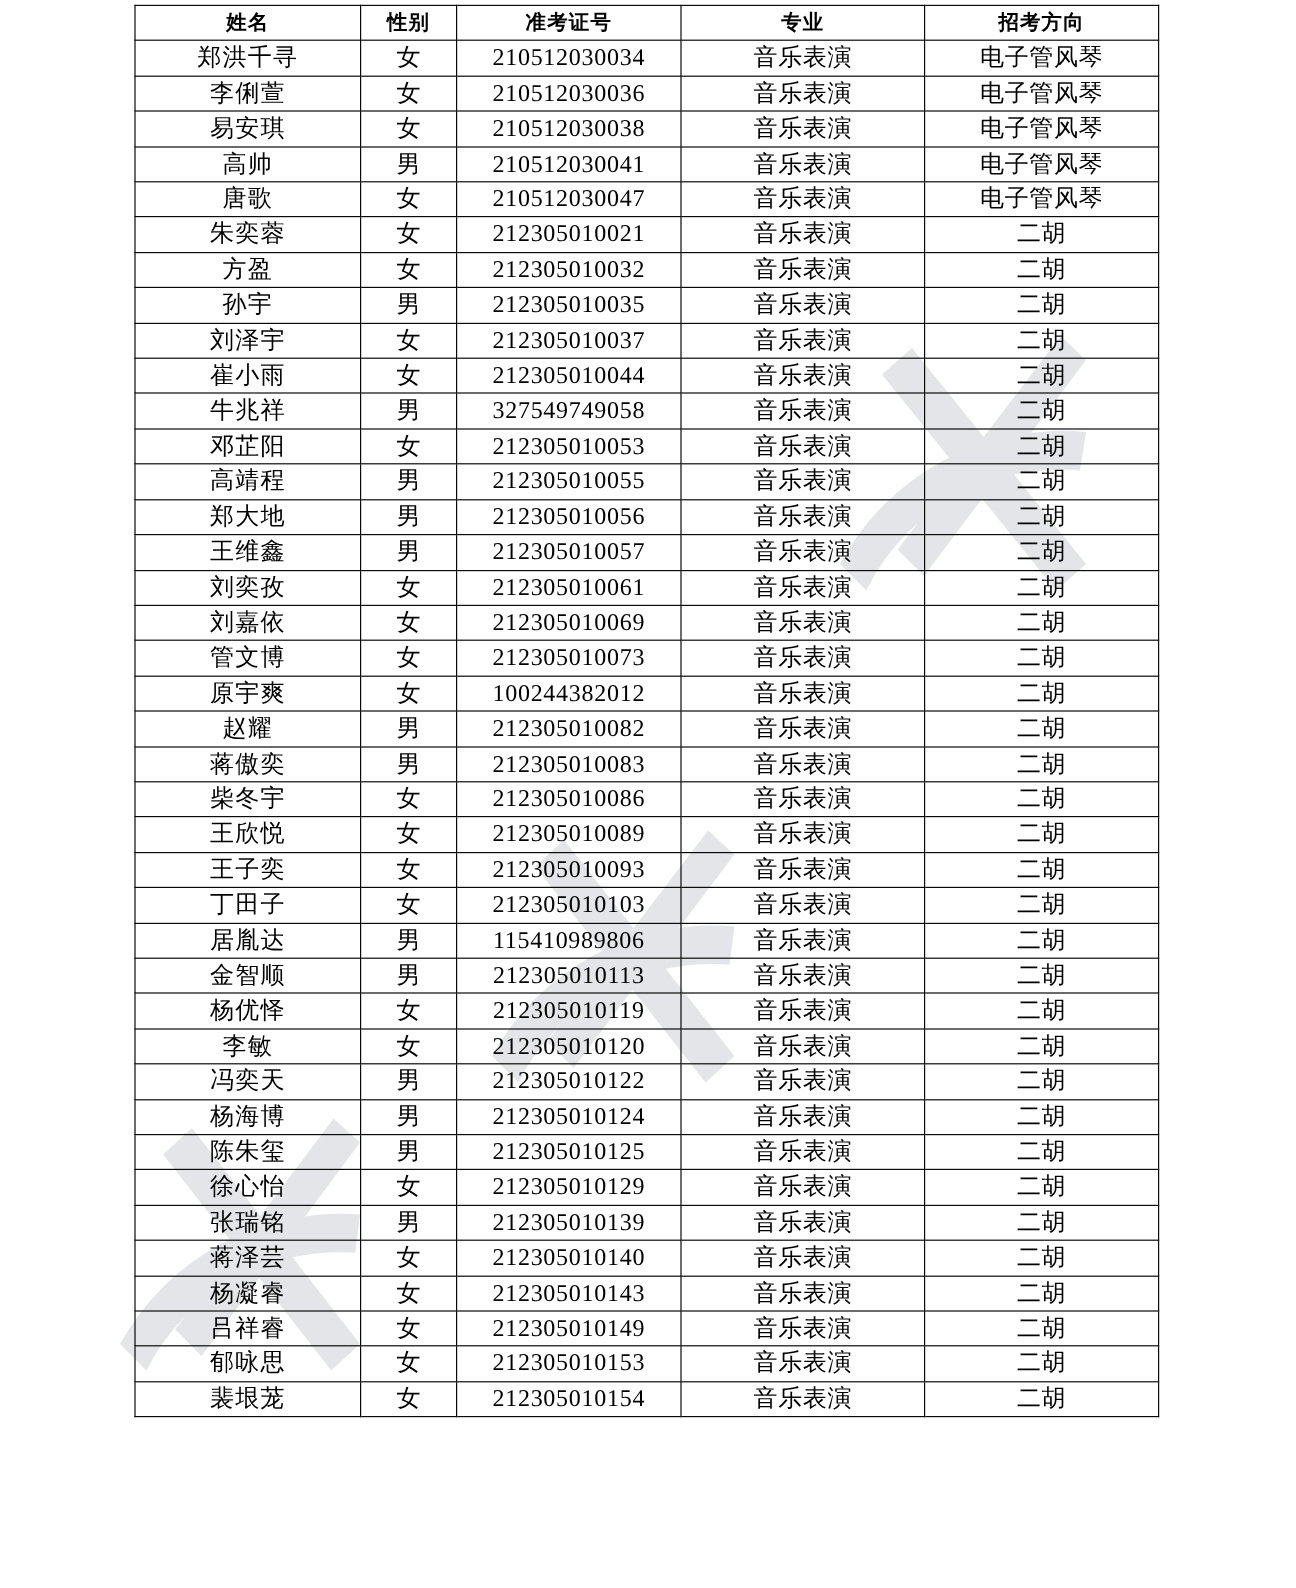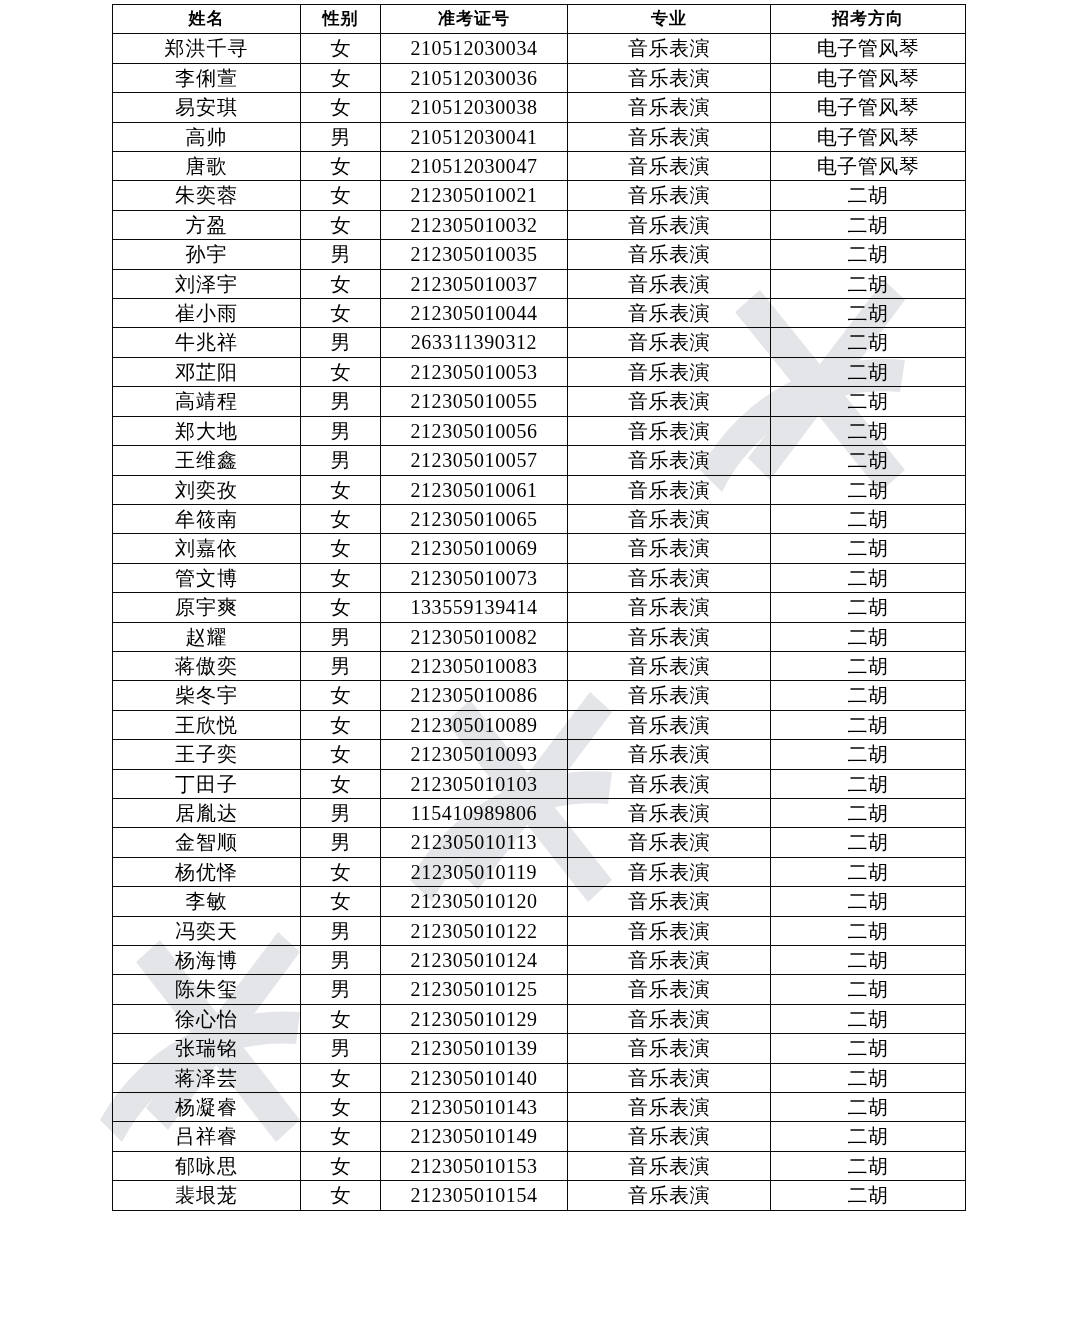--- a/index.html
+++ b/index.html
@@ -188,21 +188,21 @@
           <tr>
             <td class="cell-name">崔小雨</td>
             <td class="cell-gender">女</td>
             <td class="cell-exam">212305010044</td>
             <td class="cell-major">音乐表演</td>
             <td class="cell-dir">二胡</td>
           </tr>
           <tr>
             <td class="cell-name">牛兆祥</td>
             <td class="cell-gender">男</td>
-            <td class="cell-exam">263311390312</td>
+            <td class="cell-exam">327549749058</td>
             <td class="cell-major">音乐表演</td>
             <td class="cell-dir">二胡</td>
           </tr>
           <tr>
             <td class="cell-name">邓芷阳</td>
             <td class="cell-gender">女</td>
             <td class="cell-exam">212305010053</td>
             <td class="cell-major">音乐表演</td>
             <td class="cell-dir">二胡</td>
           </tr>
@@ -228,44 +228,37 @@
             <td class="cell-dir">二胡</td>
           </tr>
           <tr>
             <td class="cell-name">刘奕孜</td>
             <td class="cell-gender">女</td>
             <td class="cell-exam">212305010061</td>
             <td class="cell-major">音乐表演</td>
             <td class="cell-dir">二胡</td>
           </tr>
           <tr>
-            <td class="cell-name">牟筱南</td>
-            <td class="cell-gender">女</td>
-            <td class="cell-exam">212305010065</td>
-            <td class="cell-major">音乐表演</td>
-            <td class="cell-dir">二胡</td>
-          </tr>
-          <tr>
             <td class="cell-name">刘嘉依</td>
             <td class="cell-gender">女</td>
             <td class="cell-exam">212305010069</td>
             <td class="cell-major">音乐表演</td>
             <td class="cell-dir">二胡</td>
           </tr>
           <tr>
             <td class="cell-name">管文博</td>
             <td class="cell-gender">女</td>
             <td class="cell-exam">212305010073</td>
             <td class="cell-major">音乐表演</td>
             <td class="cell-dir">二胡</td>
           </tr>
           <tr>
             <td class="cell-name">原宇爽</td>
             <td class="cell-gender">女</td>
-            <td class="cell-exam">133559139414</td>
+            <td class="cell-exam">100244382012</td>
             <td class="cell-major">音乐表演</td>
             <td class="cell-dir">二胡</td>
           </tr>
           <tr>
             <td class="cell-name">赵耀</td>
             <td class="cell-gender">男</td>
             <td class="cell-exam">212305010082</td>
             <td class="cell-major">音乐表演</td>
             <td class="cell-dir">二胡</td>
           </tr>

